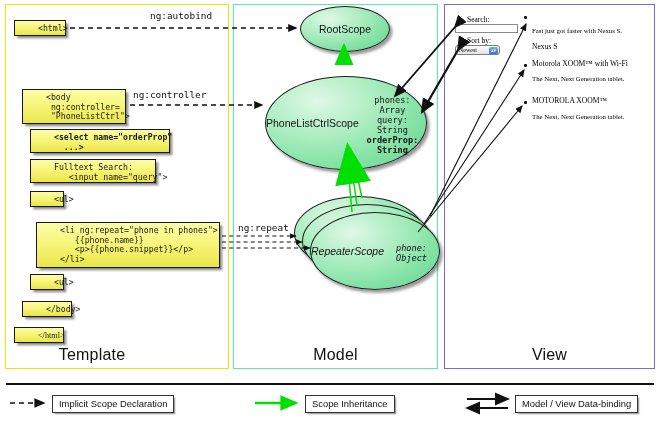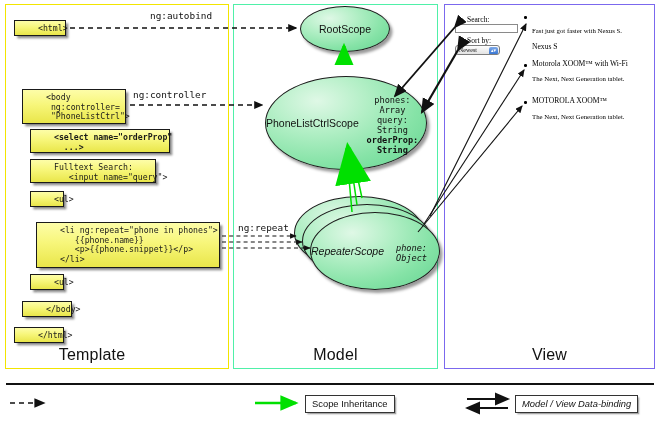--- a/index.html
+++ b/index.html
@@ -102,21 +102,21 @@
 
   <div class="codebox" style="left:36px;top:222px;width:184px;height:46px;">&lt;li ng:repeat="phone in phones"&gt;
    {{phone.name}}
    &lt;p&gt;{{phone.snippet}}&lt;/p&gt;
 &lt;/li&gt;</div>
 
   <div class="codebox" style="left:30px;top:274px;width:34px;height:16px;">&lt;ul&gt;</div>
 
   <div class="codebox" style="left:22px;top:301px;width:50px;height:16px;">&lt;/body&gt;</div>
 
-  <div class="codebox" style="left:14px;top:327px;width:50px;height:16px;">&lt;/html&gt;</div>
+  <div class="codebox" style="left:14px;top:327px;width:50px;height:16px;font-family:Liberation Serif, serif;">&lt;/html&gt;</div>
 
   <div class="ellipse" style="left:294px;top:196px;width:128px;height:72px;"></div>
   <div class="ellipse" style="left:302px;top:204px;width:128px;height:72px;"></div>
 
   <div class="ellipse" style="left:300px;top:6px;width:88px;height:44px;">
     <div class="ell-title">Root</div>
     <div class="ell-title">Scope</div>
   </div>
 
   <div class="ellipse" style="left:265px;top:76px;width:160px;height:92px;align-items:center;">
@@ -210,17 +210,18 @@
         <marker id="lmG" markerWidth="7" markerHeight="7" refX="6" refY="3" orient="auto">
           <path d="M0,0 L7,3 L0,6 z" fill="#00e000"></path>
         </marker>
       </defs>
       <path d="M10,20 L44,20" stroke="#111" stroke-width="1.6" stroke-dasharray="5,4" fill="none" marker-end="url(#lmB)"></path>
       <path d="M255,20 L296,20" stroke="#00e000" stroke-width="2.6" fill="none" marker-end="url(#lmG)"></path>
       <path d="M467,16 L508,16" stroke="#111" stroke-width="2.2" fill="none" marker-end="url(#lmB)"></path>
       <path d="M508,25 L467,25" stroke="#111" stroke-width="2.2" fill="none" marker-end="url(#lmB)"></path>
     </svg>
 
+    <div class="leg-box" style="left:52px;top:12px;">Implicit Scope Declaration</div>
     <div class="leg-box" style="left:305px;top:12px;">Scope Inheritance</div>
-    <div class="leg-box" style="left:515px;top:12px;font-style:italic;">Model / View Data-binding</div>
+    <div class="leg-box" style="left:515px;top:12px;">Model / View Data-binding</div>
   </div>
 
 </div>
 
 </body></html>

